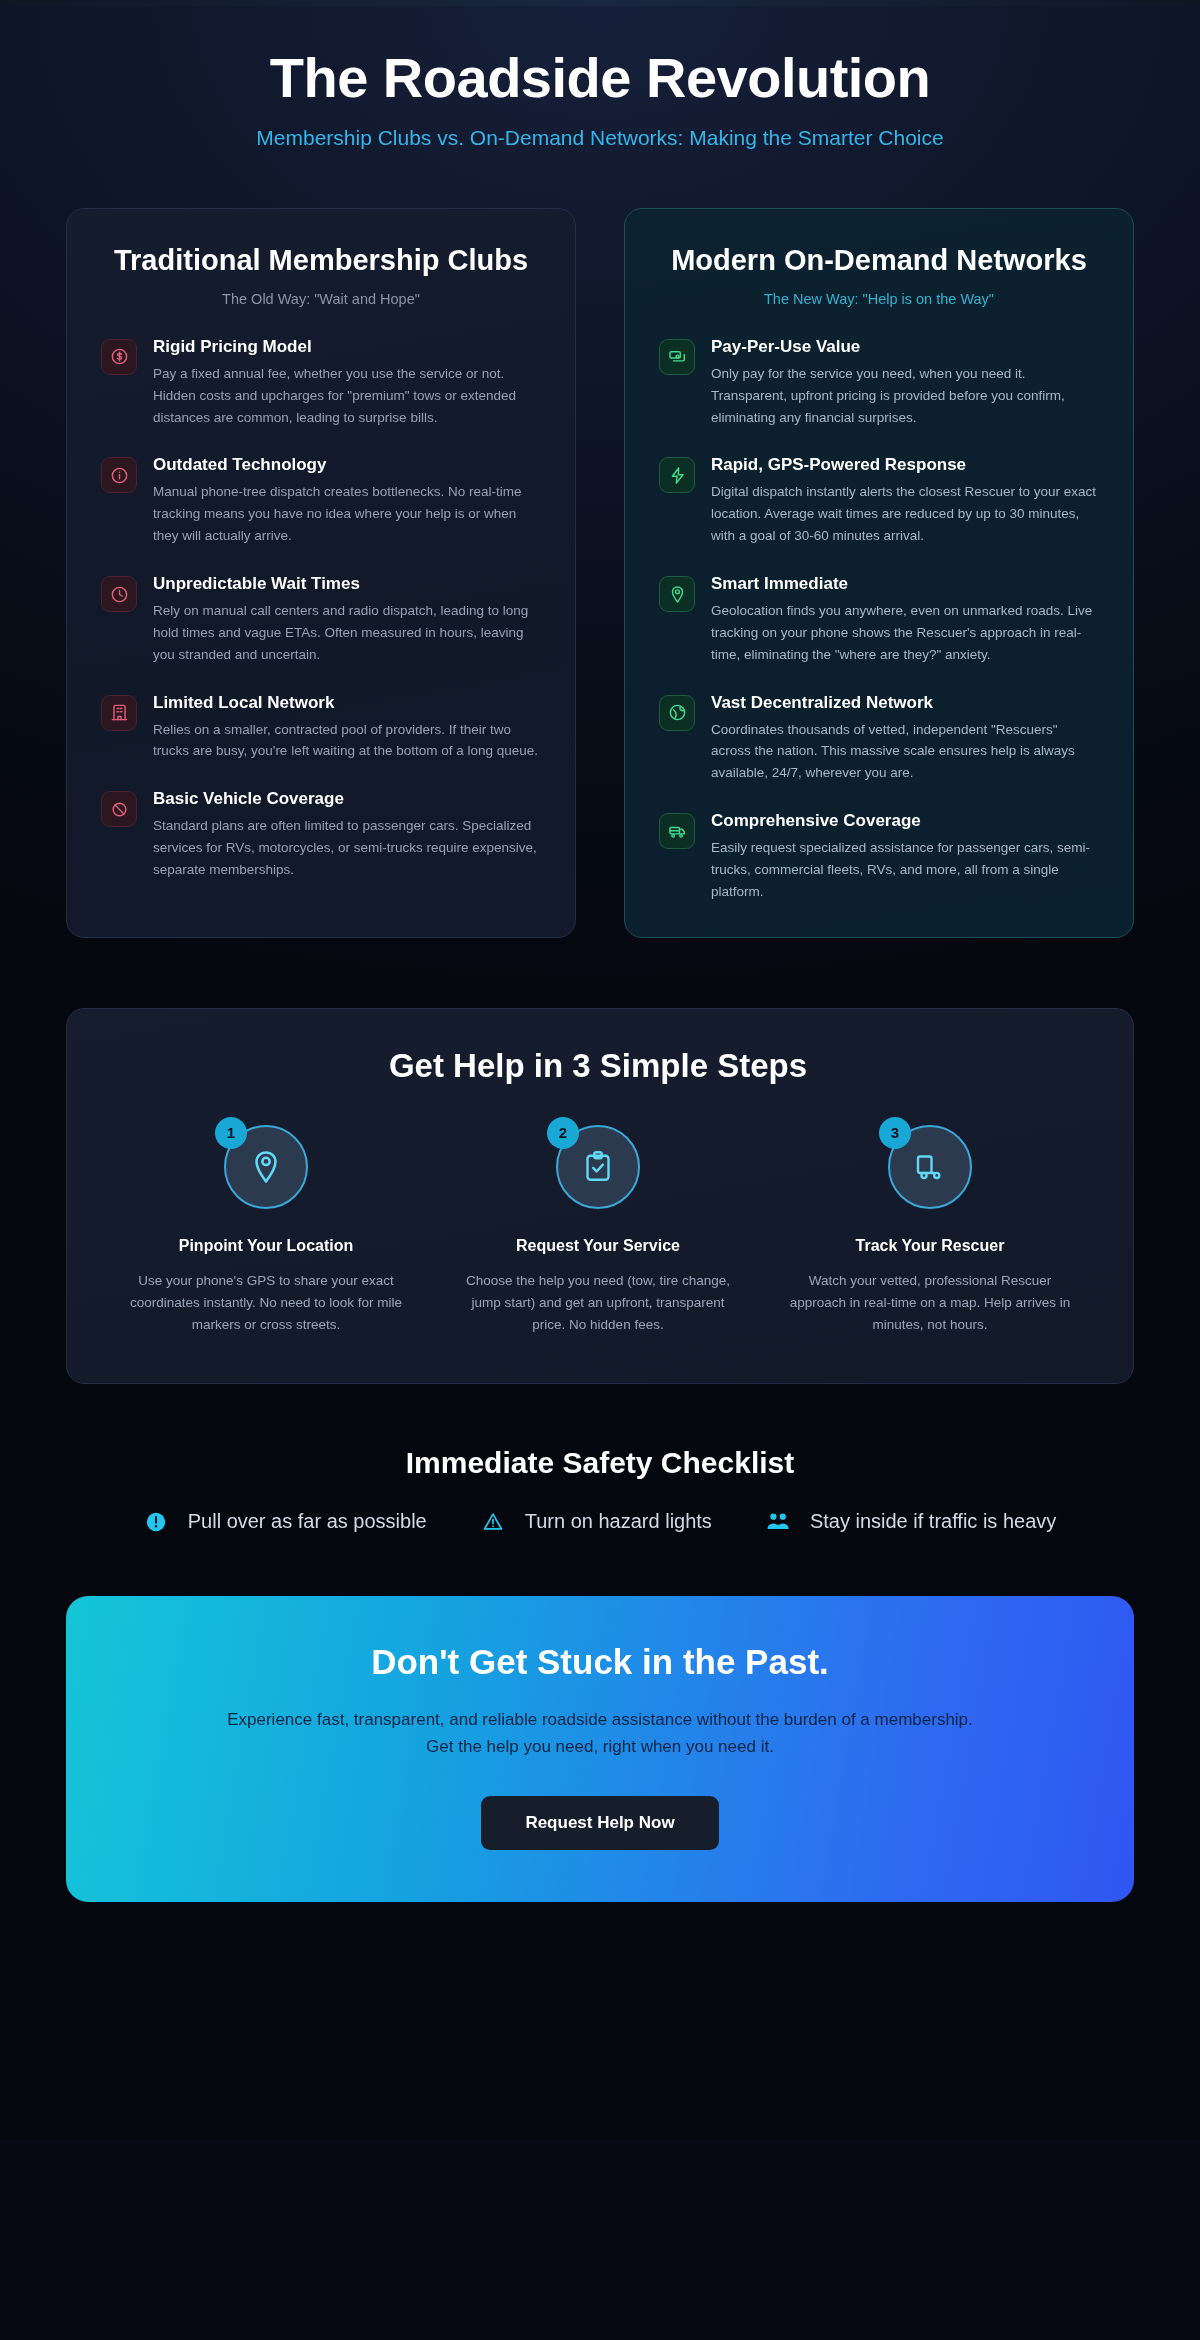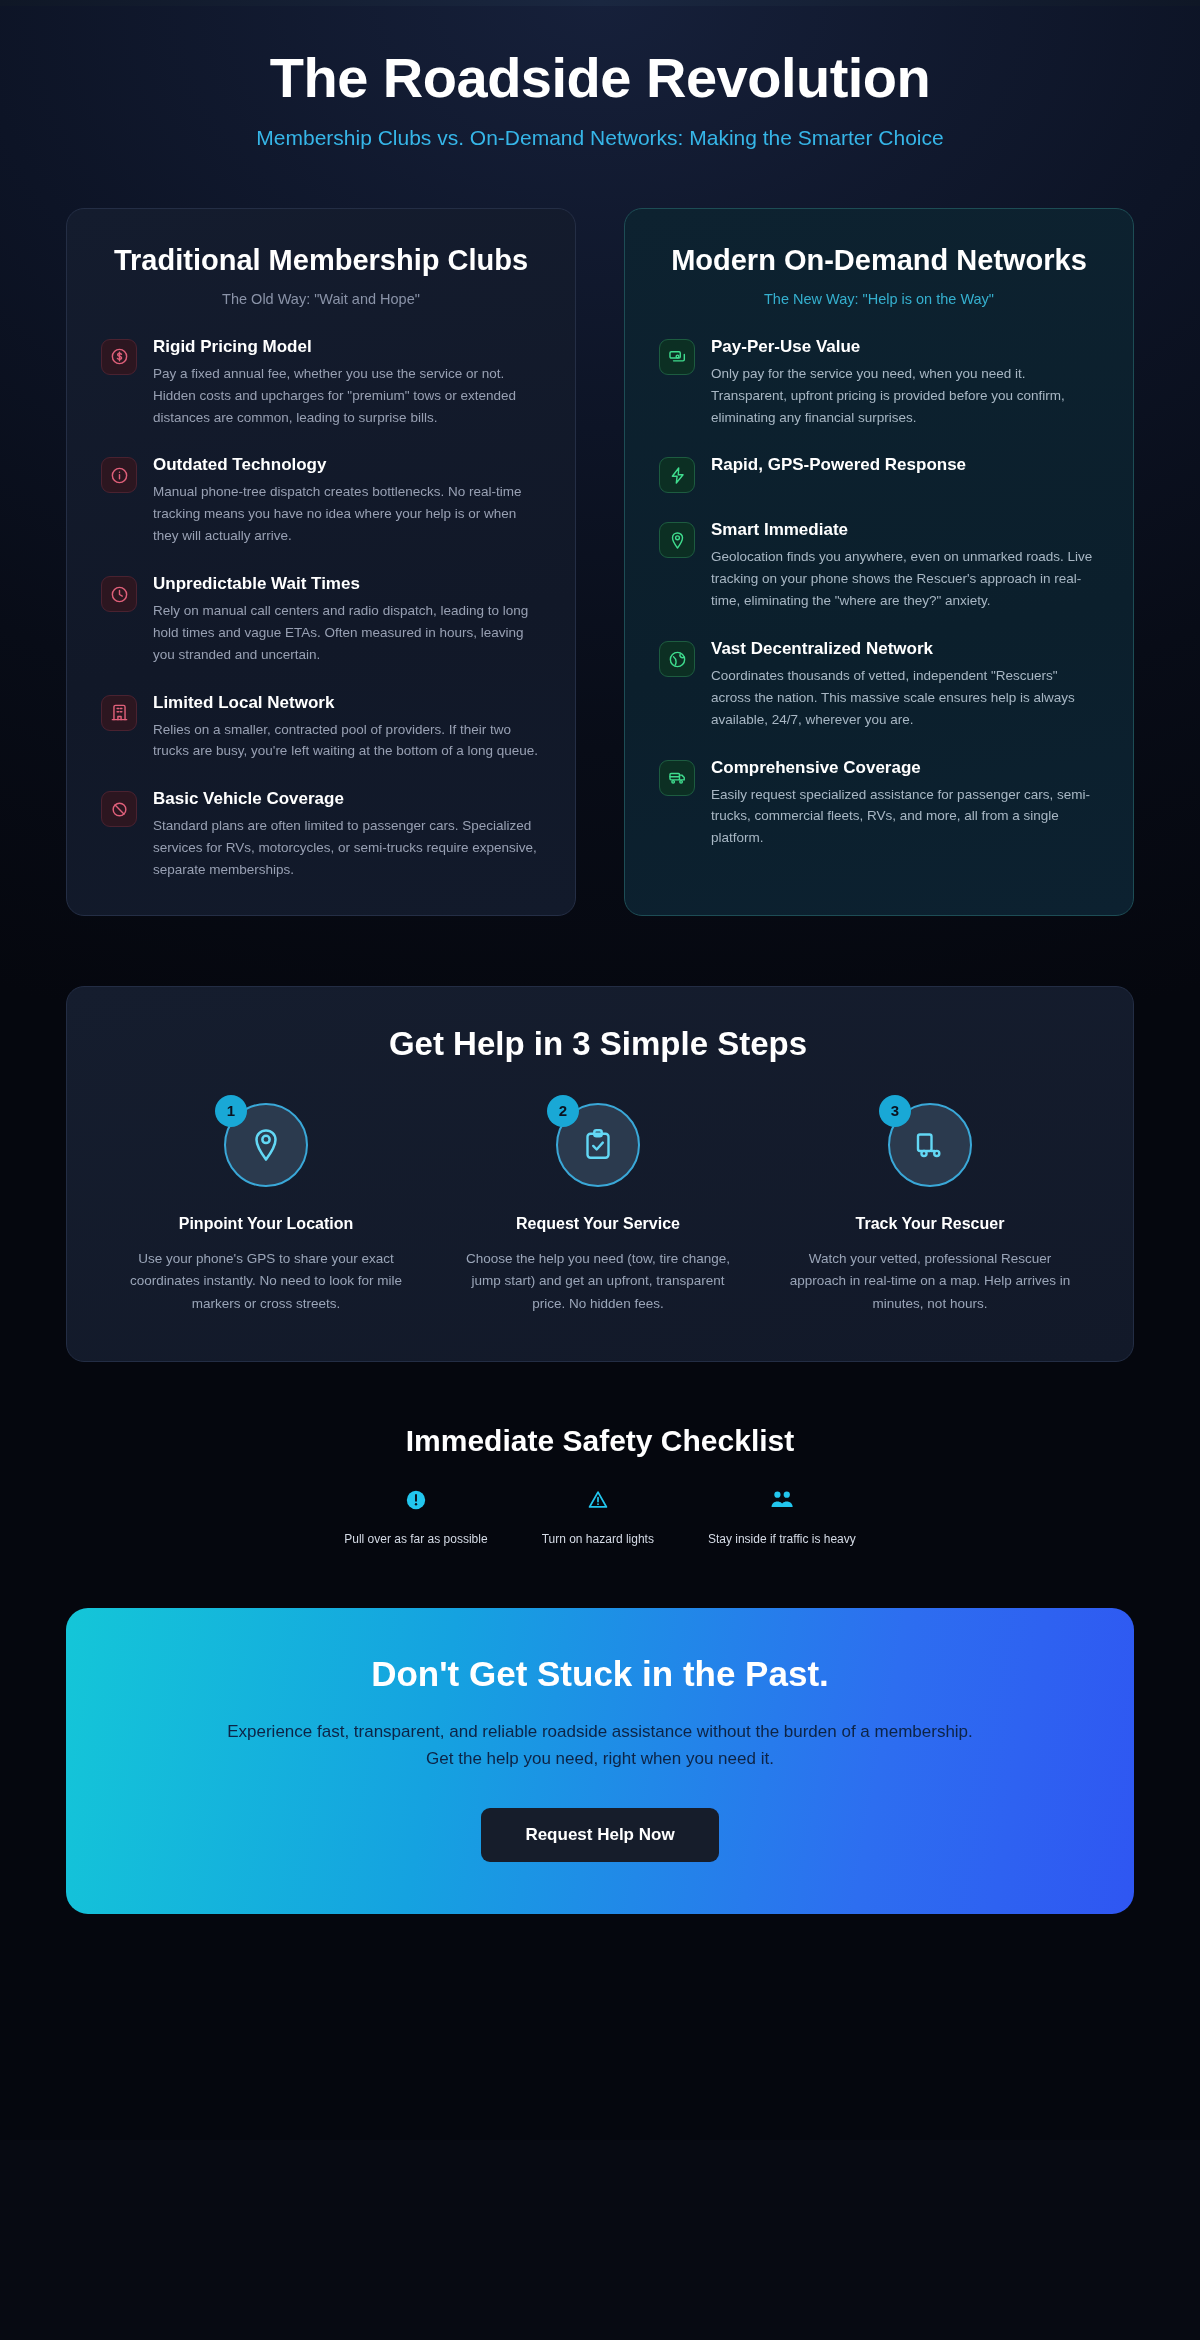--- a/index.html
+++ b/index.html
@@ -215,23 +215,22 @@
   }
   .checklist-row {
     display: flex;
     justify-content: center;
     gap: 54px;
   }
   .check-item {
     display: flex;
     align-items: center;
     gap: 20px;
-    font-size: 12px;
+    font-size: 20px;
     color: #d5dbe6;
-    flex-direction: column;
   }
   .check-icon { width: 24px; height: 24px; flex: 0 0 auto; display: flex; align-items: center; justify-content: center;}
 
   
   .cta {
     margin: 62px 66px 0 66px;
     border-radius: 22px;
     background: linear-gradient(100deg,#14c6d8 0%, #15a2e0 35%, #2d6ef0 75%, #2f56f2 100%);
     padding: 46px 40px 52px 40px;
     text-align: center;
@@ -376,20 +375,21 @@
         </div>
 
         <div class="feature">
           <div class="f-icon">
             <svg width="19" height="19" viewBox="0 0 24 24" fill="none" stroke="#3fdd8e" stroke-width="1.8" stroke-linecap="round" stroke-linejoin="round">
                 <path d="M13.5 2.5L5.5 13h6l-1 8.5L19 11h-6l.5-8.5z"></path>
               </svg>
           </div>
           <div class="f-body">
             <div class="f-title">Rapid, GPS-Powered Response</div>
+            <div class="f-desc">Digital dispatch instantly alerts the closest Rescuer to your exact location. Average wait times are reduced by up to 30 minutes, with a goal of 30-60 minutes arrival.</div>
           </div>
         </div>
 
         <div class="feature">
           <div class="f-icon">
             <svg width="19" height="19" viewBox="0 0 24 24" fill="none" stroke="#3fdd8e" stroke-width="1.8" stroke-linecap="round" stroke-linejoin="round">
                 <path d="M12 2.5c-3.6 0-6.3 2.7-6.3 6.1 0 4.6 6.3 12.9 6.3 12.9s6.3-8.3 6.3-12.9c0-3.4-2.7-6.1-6.3-6.1z"></path>
                 <circle cx="12" cy="8.6" r="2.4"></circle>
               </svg>
           </div>

